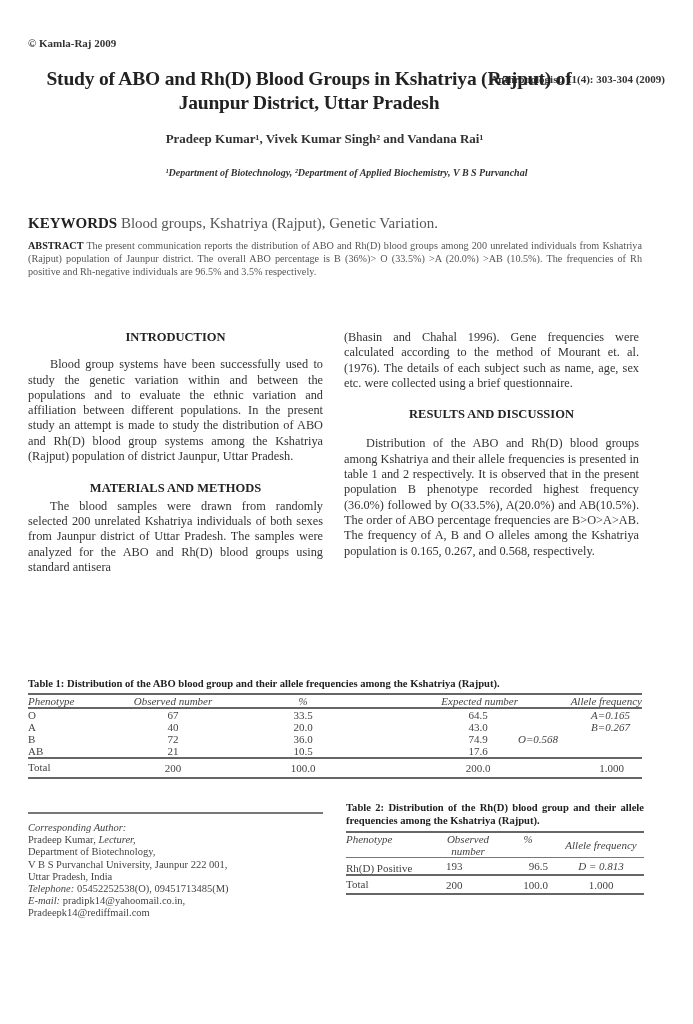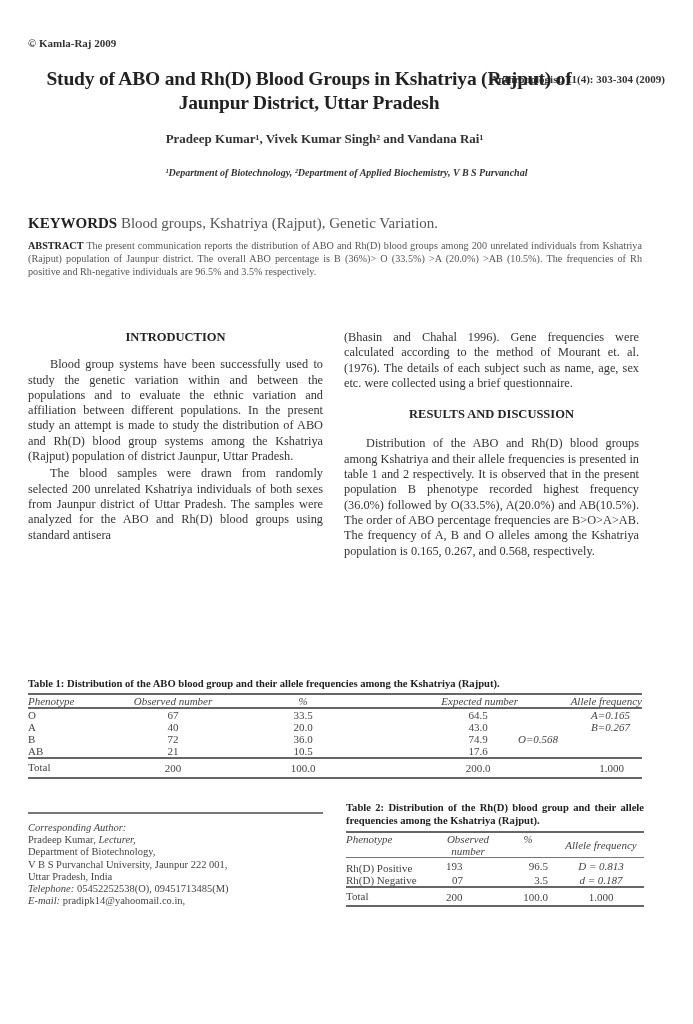--- a/index.html
+++ b/index.html
@@ -54,20 +54,21 @@
   <div>¹Department of Biotechnology, ²Department of Applied Biochemistry, V B S Purvanchal</div>
 </div>
 
 <div class="abs keywords"><b>KEYWORDS</b><span> Blood groups, Kshatriya (Rajput), Genetic Variation.</span></div>
 
 <div class="abs abstract"><b>ABSTRACT</b><span> The present communication reports the distribution of ABO and Rh(D) blood groups among 200 unrelated individuals from Kshatriya (Rajput) population of Jaunpur district. The overall ABO percentage is B (36%)&gt; O (33.5%) &gt;A (20.0%) &gt;AB (10.5%). The frequencies of Rh positive and Rh-negative individuals are 96.5% and 3.5% respectively.</span></div>
 
 <div class="abs col" id="col-left">
   <p class="sect">INTRODUCTION</p>
   <p class="ind" style="margin-top:12px">Blood group systems have been successfully used to study the genetic variation within and between the populations and to evaluate the ethnic variation and affiliation between different populations. In the present study an attempt is made to study the distribution of ABO and Rh(D) blood group systems among the Kshatriya (Rajput) population of district Jaunpur, Uttar Pradesh.</p>
+  <p class="sect" style="margin-top:17px">MATERIALS AND METHODS</p>
   <p class="ind" style="margin-top:2px">The blood samples were drawn from randomly selected 200 unrelated Kshatriya individuals of both sexes from Jaunpur district of Uttar Pradesh. The samples were analyzed for the ABO and Rh(D) blood groups using standard antisera</p>
 </div>
 
 <div class="abs col" id="col-right">
   <p>(Bhasin and Chahal 1996). Gene frequencies were calculated according to the method of Mourant et. al. (1976). The details of each subject such as name, age, sex etc. were collected using a brief questionnaire.</p>
   <p class="sect" style="margin-top:16px">RESULTS AND DISCUSSION</p>
   <p class="ind" style="margin-top:14px">Distribution of the ABO and Rh(D) blood groups among Kshatriya and their allele frequencies is presented in table 1 and 2 respectively. It is observed that in the present population B phenotype recorded highest frequency (36.0%) followed by O(33.5%), A(20.0%) and AB(10.5%). The order of ABO percentage frequencies are B&gt;O&gt;A&gt;AB. The frequency of A, B and O alleles among the Kshatriya population is 0.165, 0.267, and 0.568, respectively.</p>
 </div>
 
 <div class="abs t1">
@@ -122,44 +123,39 @@
 
 <div class="abs corr">
   <div class="line"></div>
   <div class="it">Corresponding Author:</div>
   <div><span>Pradeep Kumar, </span><span class="it">Lecturer,</span></div>
   <div>Department of Biotechnology,</div>
   <div>V B S Purvanchal University, Jaunpur 222 001,</div>
   <div>Uttar Pradesh, India</div>
   <div><span class="it">Telephone:</span><span> 05452252538(O), 09451713485(M)</span></div>
   <div><span class="it">E-mail:</span><span> pradipk14@yahoomail.co.in,</span></div>
+  <div>Pradeepk14@rediffmail.com</div>
 </div>
 
 <div class="abs t2">
   <div class="tcap" style="text-align:justify;line-height:12.5px">Table 2: Distribution of the Rh(D) blood group and their allele frequencies among the Kshatriya (Rajput).</div>
   <table style="margin-top:4px">
     <tbody>
         <tr class="rule2">
       <th class="it" style="text-align:left;width:92px;vertical-align:top">Phenotype</th>
       <th class="it" style="text-align:center;width:60px">Observed number</th>
       <th class="it" style="text-align:center;width:60px;vertical-align:top">%</th>
       <th class="it" style="text-align:center">Allele frequency</th>
     </tr>
     <tr class="rule1">
       <td style="padding-top:4px">Rh(D) Positive</td>
       <td style="text-align:left;padding-left:8px">193</td>
       <td style="text-align:right;padding-right:10px">96.5</td>
       <td class="it" style="text-align:center">D = 0.813</td>
     </tr>
-    <tr>
-      <td>Rh(D) Negative</td>
-      <td style="text-align:left;padding-left:14px">07</td>
-      <td style="text-align:right;padding-right:10px">3.5</td>
-      <td class="it" style="text-align:center">d = 0.187</td>
-    </tr>
     <tr class="rule2" style="border-bottom:2.5px solid #666">
       <td style="padding:2px 0 3px">Total</td>
       <td style="text-align:left;padding-left:8px">200</td>
       <td style="text-align:right;padding-right:10px">100.0</td>
       <td style="text-align:center">1.000</td>
     </tr>
   </tbody>
     </table>
 </div>
 

